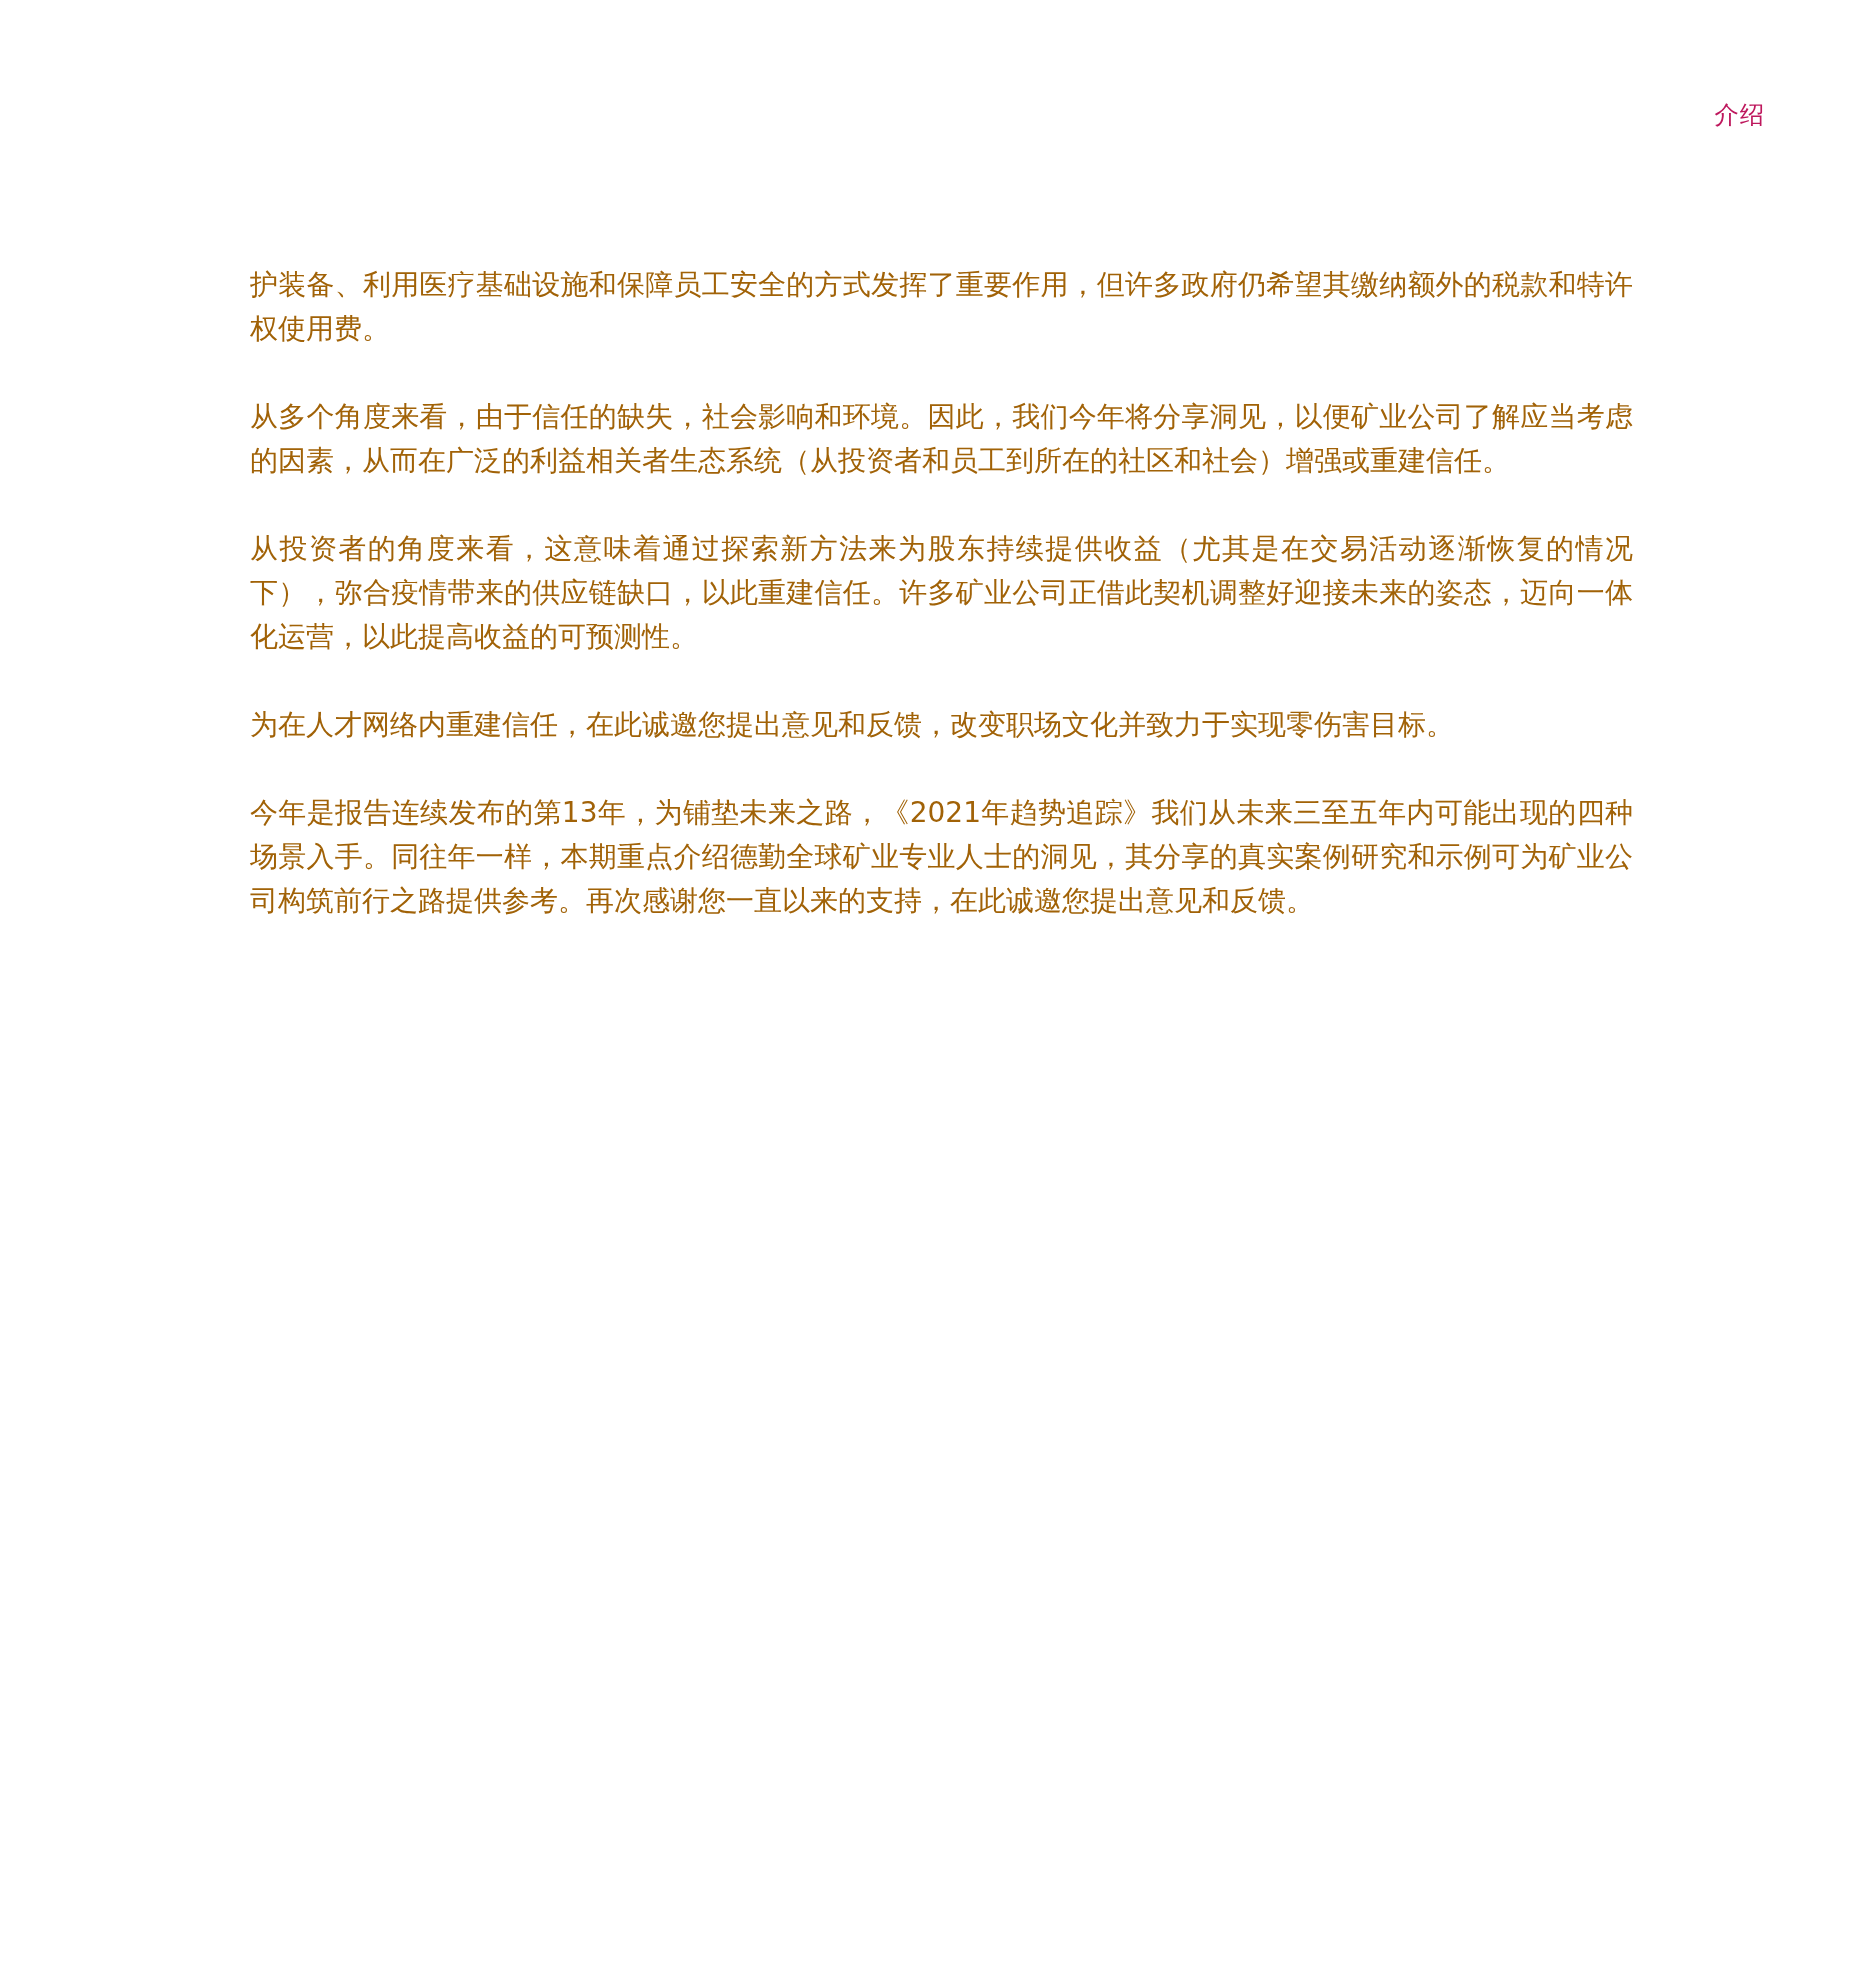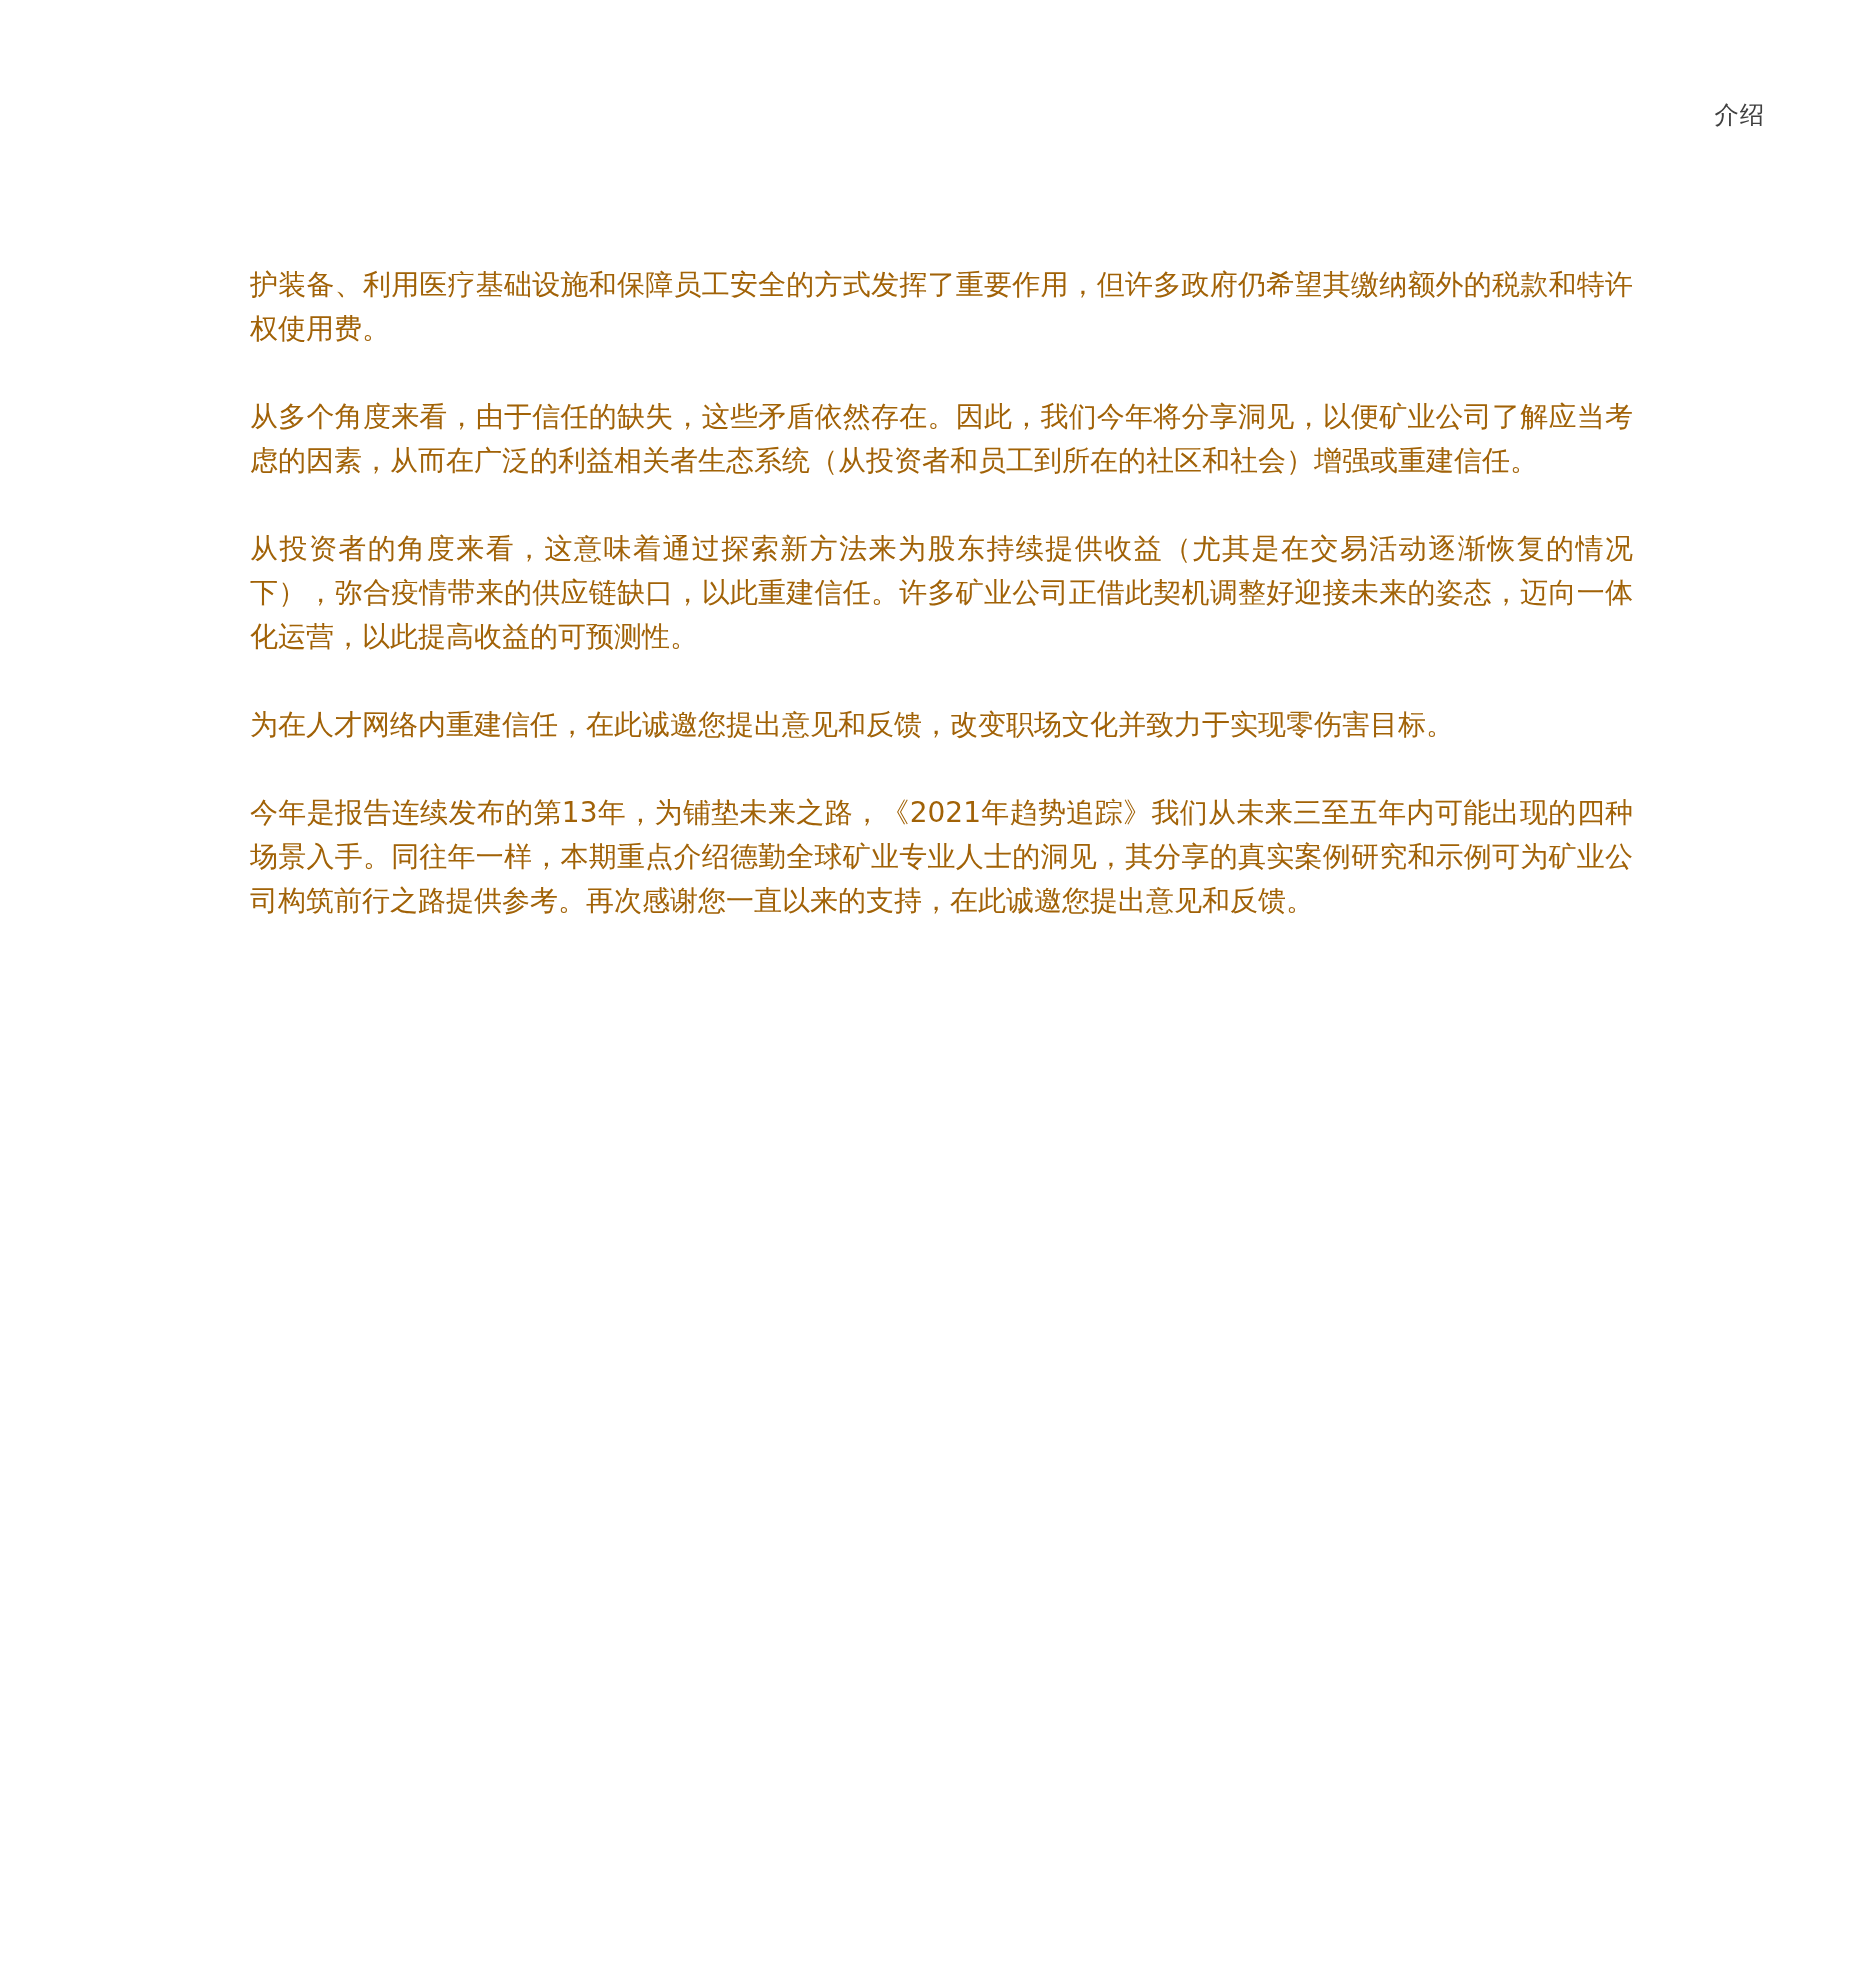--- a/index.html
+++ b/index.html
@@ -14,21 +14,21 @@
       overflow: hidden;
       font-family: "DejaVu Sans", "Liberation Sans", sans-serif;
       color: #3a3a3c;
     }
     .running-header {
       position: absolute;
       top: 103px;
       right: 107px;
       font-size: 24.4px;
       line-height: 1;
-      color: #404040;
+      color: #be185d;
       letter-spacing: 0.8px;
     }
     .body-text {
       position: absolute;
       left: 250px;
       top: 263px;
       width: 1383px;
     }
     .para {
       margin: 0 0 44px 0;
@@ -39,18 +39,18 @@
       word-break: break-all;
     }
   </style>
 </head>
 <body>
 
 <div class="running-header">介绍</div>
 
 <div class="body-text">
   <p class="para">护装备、利用医疗基础设施和保障员工安全的方式发挥了重要作用，但许多政府仍希望其缴纳额外的税款和特许权使用费。</p>
-  <p class="para">从多个角度来看，由于信任的缺失，这些矛盾依然存在。因此，我们今年将分享洞见，以便矿业公司了解应当考虑的因素，从而在广泛的利益相关者生态系统（从投资者和员工到所在的社区和社会）增强或重建信任。</p>
+  <p class="para">从多个角度来看，由于信任的缺失，社会影响和环境。因此，我们今年将分享洞见，以便矿业公司了解应当考虑的因素，从而在广泛的利益相关者生态系统（从投资者和员工到所在的社区和社会）增强或重建信任。</p>
   <p class="para">从投资者的角度来看，这意味着通过探索新方法来为股东持续提供收益（尤其是在交易活动逐渐恢复的情况下），弥合疫情带来的供应链缺口，以此重建信任。许多矿业公司正借此契机调整好迎接未来的姿态，迈向一体化运营，以此提高收益的可预测性。</p>
   <p class="para">为在人才网络内重建信任，在此诚邀您提出意见和反馈，改变职场文化并致力于实现零伤害目标。</p>
   <p class="para">今年是报告连续发布的第13年，为铺垫未来之路，《2021年趋势追踪》我们从未来三至五年内可能出现的四种场景入手。同往年一样，本期重点介绍德勤全球矿业专业人士的洞见，其分享的真实案例研究和示例可为矿业公司构筑前行之路提供参考。再次感谢您一直以来的支持，在此诚邀您提出意见和反馈。</p>
 </div>
 
 
 </body></html>

